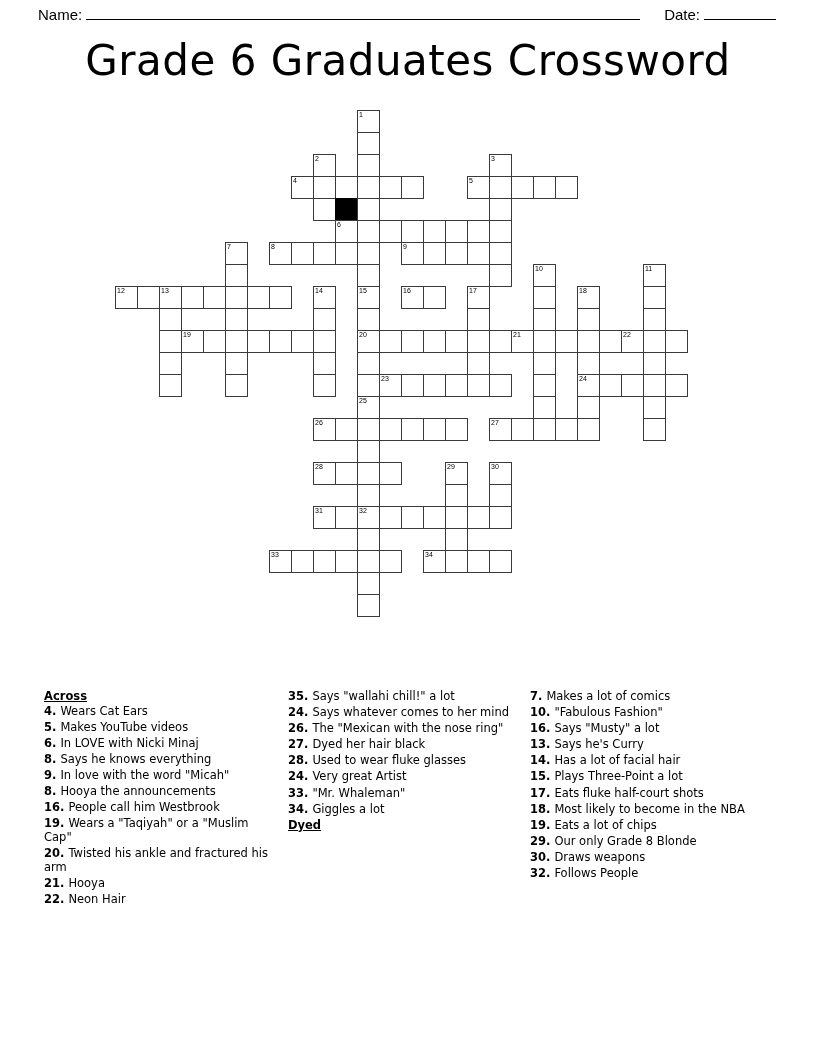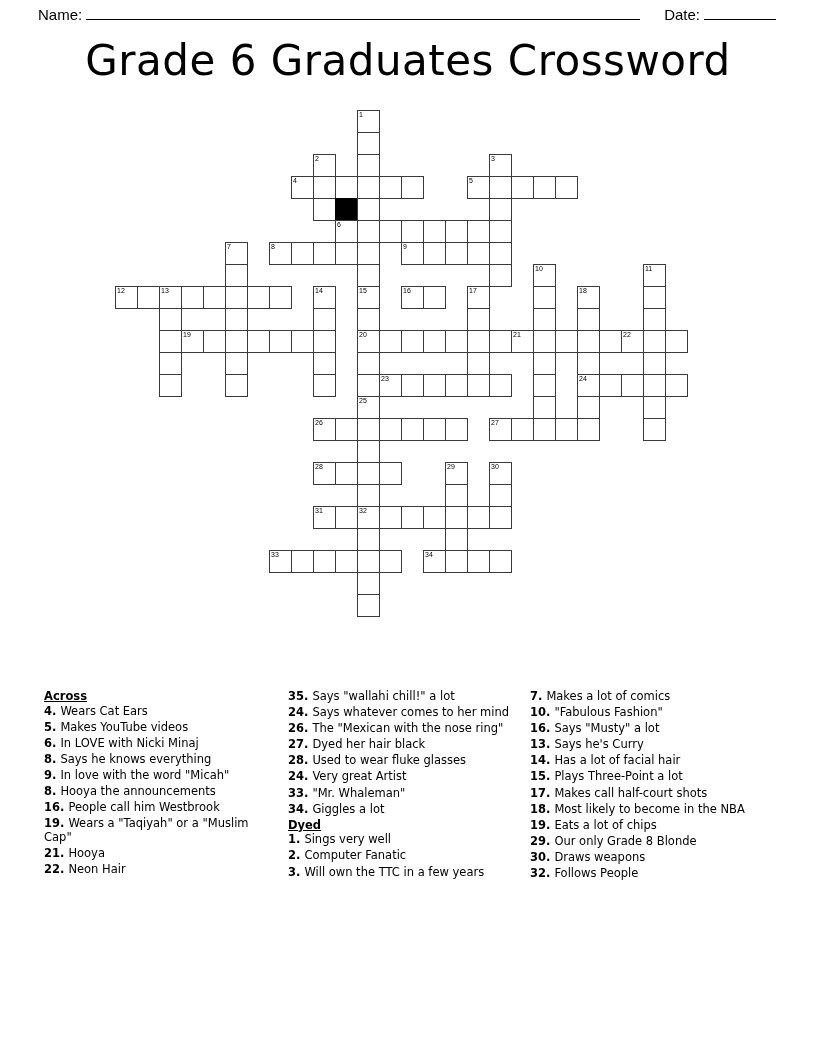--- a/index.html
+++ b/index.html
@@ -385,53 +385,49 @@
     <span class="section-head">Across</span>
     <div id="col1-list">
         <span class="clue"><span class="cn">4. </span><span>Wears Cat Ears</span></span>
         <span class="clue"><span class="cn">5. </span><span>Makes YouTube videos</span></span>
         <span class="clue"><span class="cn">6. </span><span>In LOVE with Nicki Minaj</span></span>
         <span class="clue"><span class="cn">8. </span><span>Says he knows everything</span></span>
         <span class="clue"><span class="cn">9. </span><span>In love with the word "Micah"</span></span>
         <span class="clue"><span class="cn">8. </span><span>Hooya the announcements</span></span>
         <span class="clue"><span class="cn">16. </span><span>People call him Westbrook</span></span>
         <span class="clue"><span class="cn">19. </span><span>Wears a "Taqiyah" or a "Muslim Cap"</span></span>
+        <span class="clue"><span class="cn">20. </span><span>Twisted his ankle and fractured his arm</span></span>
         <span class="clue"><span class="cn">21. </span><span>Hooya</span></span>
         <span class="clue"><span class="cn">22. </span><span>Neon Hair</span></span>
       </div>
   </div>
 
   <div class="clue-col c2">
     <div id="col2-top-list">
         <span class="clue"><span class="cn">35. </span><span>Says "wallahi chill!" a lot</span></span>
         <span class="clue"><span class="cn">24. </span><span>Says whatever comes to her mind</span></span>
         <span class="clue"><span class="cn">26. </span><span>The "Mexican with the nose ring"</span></span>
         <span class="clue"><span class="cn">27. </span><span>Dyed her hair black</span></span>
         <span class="clue"><span class="cn">28. </span><span>Used to wear fluke glasses</span></span>
         <span class="clue"><span class="cn">24. </span><span>Very great Artist</span></span>
         <span class="clue"><span class="cn">33. </span><span>"Mr. Whaleman"</span></span>
         <span class="clue"><span class="cn">34. </span><span>Giggles a lot</span></span>
       </div>
     <span class="section-head">Dyed</span>
-    <div id="col2-down-list">
-        <span class="clue"><span class="cn">1. </span><span>Sings very well</span></span>
-        <span class="clue"><span class="cn">2. </span><span>Computer Fanatic</span></span>
-        <span class="clue"><span class="cn">3. </span><span>Will own the TTC in a few years</span></span>
-      </div>
   </div>
 
   <div class="clue-col c3">
     <div id="col3-list">
         <span class="clue"><span class="cn">7. </span><span>Makes a lot of comics</span></span>
         <span class="clue"><span class="cn">10. </span><span>"Fabulous Fashion"</span></span>
         <span class="clue"><span class="cn">16. </span><span>Says "Musty" a lot</span></span>
         <span class="clue"><span class="cn">13. </span><span>Says he's Curry</span></span>
         <span class="clue"><span class="cn">14. </span><span>Has a lot of facial hair</span></span>
         <span class="clue"><span class="cn">15. </span><span>Plays Three-Point a lot</span></span>
-        <span class="clue"><span class="cn">17. </span><span>Makes call half-court shots</span></span>
+        <span class="clue"><span class="cn">17. </span><span>Eats fluke half-court shots</span></span>
         <span class="clue"><span class="cn">18. </span><span>Most likely to become in the NBA</span></span>
         <span class="clue"><span class="cn">19. </span><span>Eats a lot of chips</span></span>
         <span class="clue"><span class="cn">29. </span><span>Our only Grade 8 Blonde</span></span>
         <span class="clue"><span class="cn">30. </span><span>Draws weapons</span></span>
         <span class="clue"><span class="cn">32. </span><span>Follows People</span></span>
       </div>
   </div>
 </div>
 
 </body></html>

